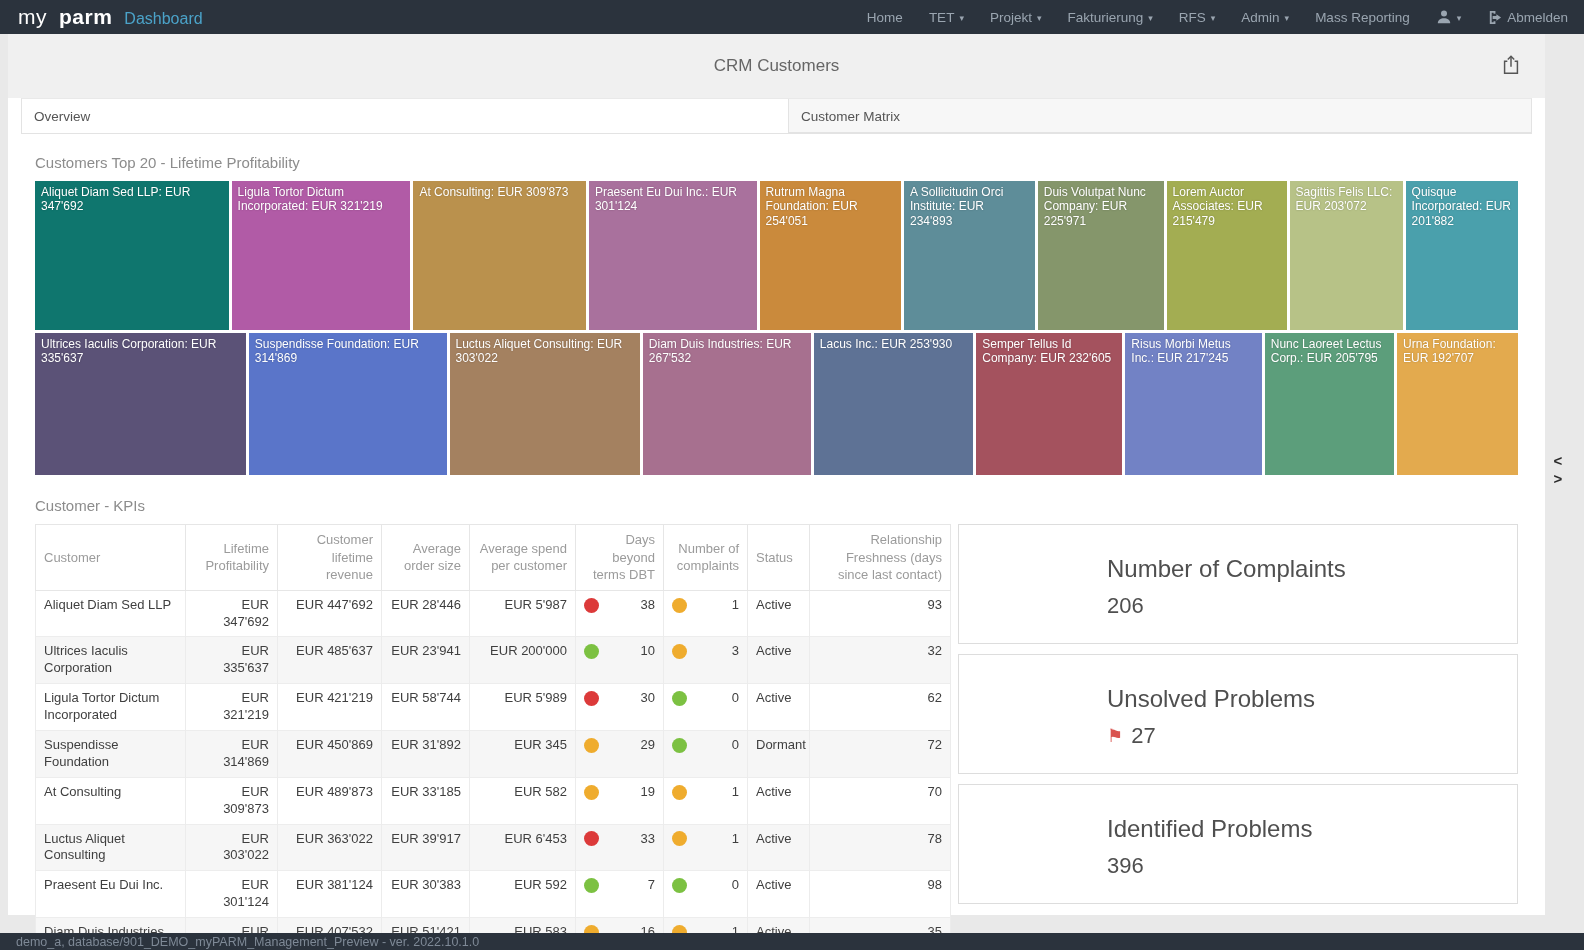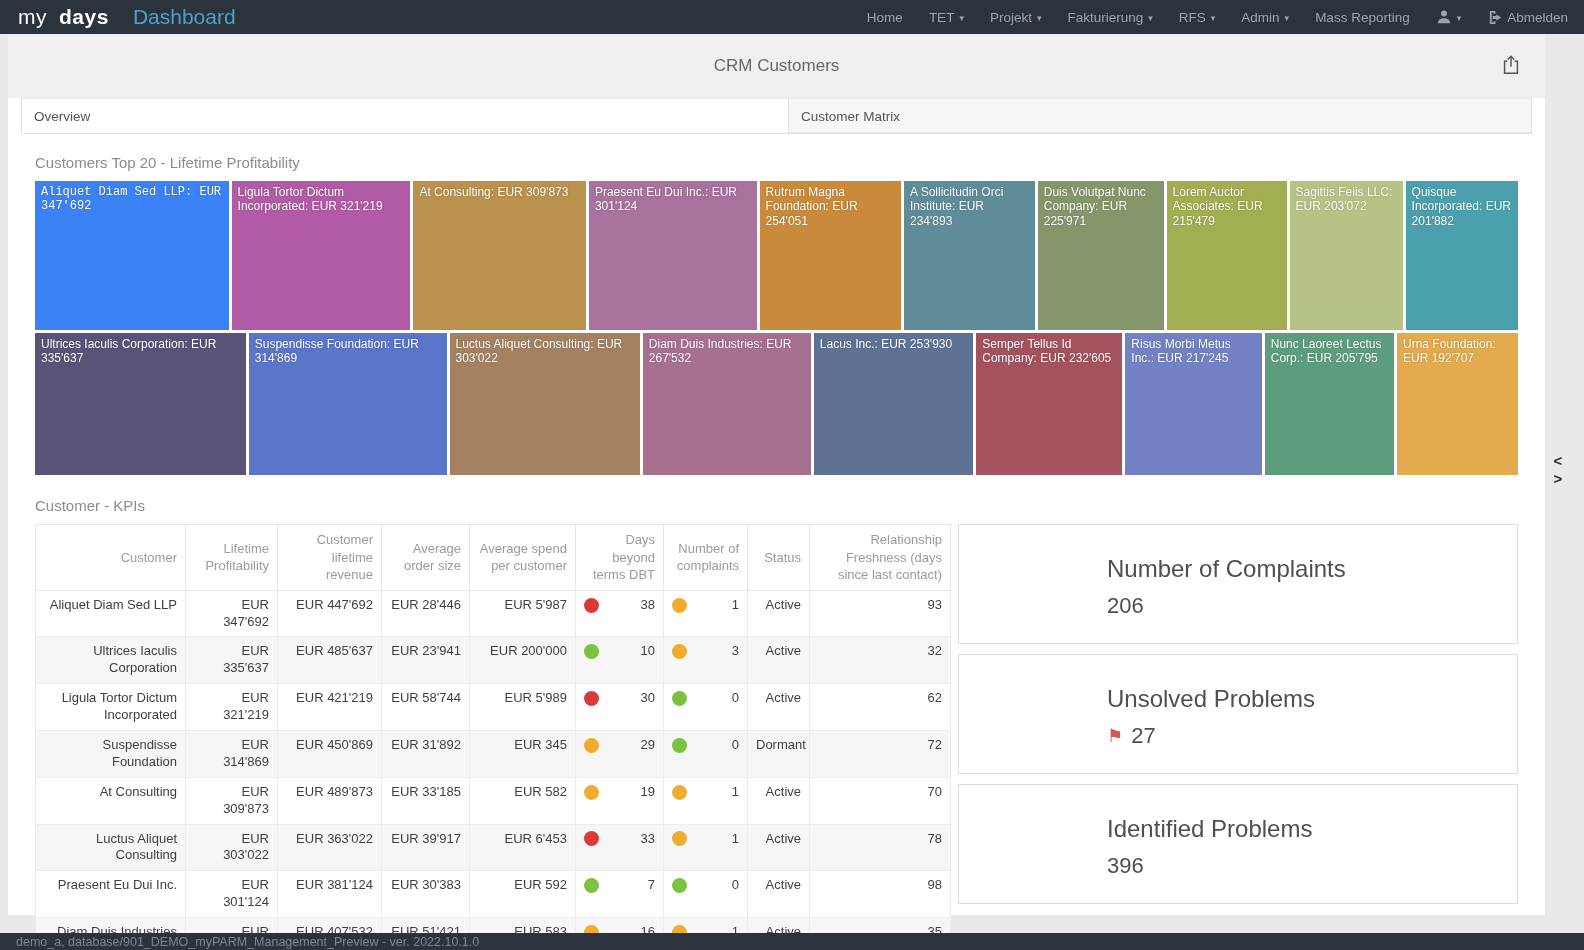--- a/index.html
+++ b/index.html
@@ -3,21 +3,21 @@
 <meta charset="utf-8">
 <style>
   * { margin:0; padding:0; box-sizing:border-box; }
   html,body { width:1584px; height:950px; overflow:hidden; font-family:"Liberation Sans", sans-serif; background:#e9e9e9; position:relative; }
 
   
   .navbar { position:absolute; top:0; left:0; width:100%; height:34px; background:#2b333d; display:flex; align-items:center; z-index:5; }
   .brand { display:flex; align-items:baseline; padding-left:18px; cursor:default;gap:12px; }
   .logo-my { color:#fff; font-size:21px; font-weight:300; letter-spacing:.5px; }
   .logo-parm { color:#fff; font-size:21px; font-weight:700; letter-spacing:.5px; }
-  .logo-suffix { color:#4ba3c9; font-size:21px; margin-left:12px; }
+  .logo-suffix { color:#4ba3c9; font-size:16px; }
   .nav-right { margin-left:auto; display:flex; align-items:center; gap:26px; padding-right:16px;text-align:right; }
   .nav-item { color:#9aa5b0; font-size:13.5px; text-decoration:none; cursor:pointer; white-space:nowrap; display:inline-flex; align-items:center; }
   .caret { font-size:9px; margin-left:5px; position:relative; top:1px; }
   .nav-user { display:inline-flex; align-items:center; color:#9aa5b0; cursor:pointer; }
   .nav-user svg { width:16px; height:16px; fill:#9aa5b0; }
   .nav-logout { display:inline-flex; align-items:center; gap:5px; color:#9aa5b0; font-size:13.5px; cursor:pointer; }
   .nav-logout svg { width:15px; height:15px; fill:#9aa5b0; }
 
   
   .panel { position:absolute; left:8px; top:34px; width:1537px; height:881px; background:#fff; }
@@ -42,21 +42,21 @@
   .tm-cell { flex-basis:0; position:relative; overflow:hidden; cursor:pointer; }
   .tm-cell span { display:block; color:#fff; font-size:12px; line-height:1.2; padding:4px 6px; text-shadow:0 0 2px rgba(0,0,0,.25); }
 
   
   .bottom { display:flex; gap:8px; align-items:flex-start; }
   .table-wrap { width:915px; }
   table { width:100%; border-collapse:collapse; table-layout:fixed; background:#fff; border:1px solid #e3e3e3; }
   th { font-weight:400; color:#9b9b9b; font-size:13px; padding:6px 8px; border:1px solid #e6e6e6; line-height:1.35; vertical-align:middle; }
   td { font-size:13px; color:#3f3f3f; padding:6px 8px; border-left:1px solid #ececec; border-right:1px solid #ececec; border-top:1px solid #ededed; vertical-align:top; line-height:1.3; }
   tbody tr:nth-child(even) td { background:#f6f6f6; }
-  .al { text-align:right; } .ar { text-align:right; }
+  .al { text-align:left; } .ar { text-align:right; }
   col.c1{width:150px;} col.c2{width:92px;} col.c3{width:104px;} col.c4{width:88px;} col.c5{width:106px;} col.c6{width:88px;} col.c7{width:84px;} col.c8{width:62px;} col.c9{width:141px;}
   .dot-cell { display:flex; justify-content:space-between; align-items:center; }
   .dot { width:15px; height:15px; border-radius:50%; display:inline-block; flex:0 0 auto; }
 
   
   .cards { flex:1; display:flex; flex-direction:column; gap:10px; }
   .card { height:120px; border:1px solid #ddd; background:#fff; padding:30px 10px 0 148px; }
   .card-title { font-size:24px; color:#4f4f4f; }
   .card-value { font-size:22px; color:#4f4f4f; margin-top:10px; display:flex; align-items:center; gap:8px; }
   .flag { color:#d9534f; font-size:18px; line-height:1; }
@@ -68,21 +68,21 @@
   
   .statusbar { position:absolute; left:0; bottom:0; width:100%; height:17px; background:#2b333d; display:flex; align-items:center; padding-left:16px; }
   .statusbar span { color:#7e8996; font-size:12.5px; }
 </style>
 </head>
 <body>
 
 <div class="navbar">
   <div class="brand">
     <span class="logo-my">my</span>
-      <span class="logo-parm">days</span>
+      <span class="logo-parm">parm</span>
     <span class="logo-suffix">Dashboard</span>
   </div>
   <div class="nav-right">
       <a class="nav-item">Home</a>
       <a class="nav-item">TET<span class="caret">▾</span></a>
       <a class="nav-item">Projekt<span class="caret">▾</span></a>
       <a class="nav-item">Fakturierung<span class="caret">▾</span></a>
       <a class="nav-item">RFS<span class="caret">▾</span></a>
       <a class="nav-item">Admin<span class="caret">▾</span></a>
       <a class="nav-item">Mass Reporting</a>
@@ -117,21 +117,21 @@
 
   <div class="tabs">
       <div class="tab active">Overview</div>
       <div class="tab inactive">Customer Matrix</div>
     </div>
 
   <div class="content">
     <div class="section-title">Customers Top 20 - Lifetime Profitability</div>
     <div class="treemap">
         <div class="tm-row tm-row-0">
-          <div class="tm-cell" style="flex-grow: 347692; background: #3b82f6; font-family: Liberation Mono, monospace;">
+          <div class="tm-cell" style="flex-grow: 347692; background: #0f766e;">
             <span>Aliquet Diam Sed LLP: EUR 347'692</span>
           </div>
           <div class="tm-cell" style="flex-grow: 321219; background: rgb(177, 91, 166);">
             <span>Ligula Tortor Dictum Incorporated: EUR 321'219</span>
           </div>
           <div class="tm-cell" style="flex-grow: 309873; background: rgb(186, 145, 77);">
             <span>At Consulting: EUR 309'873</span>
           </div>
           <div class="tm-cell" style="flex-grow: 301124; background: rgb(169, 113, 157);">
             <span>Praesent Eu Dui Inc.: EUR 301'124</span>

